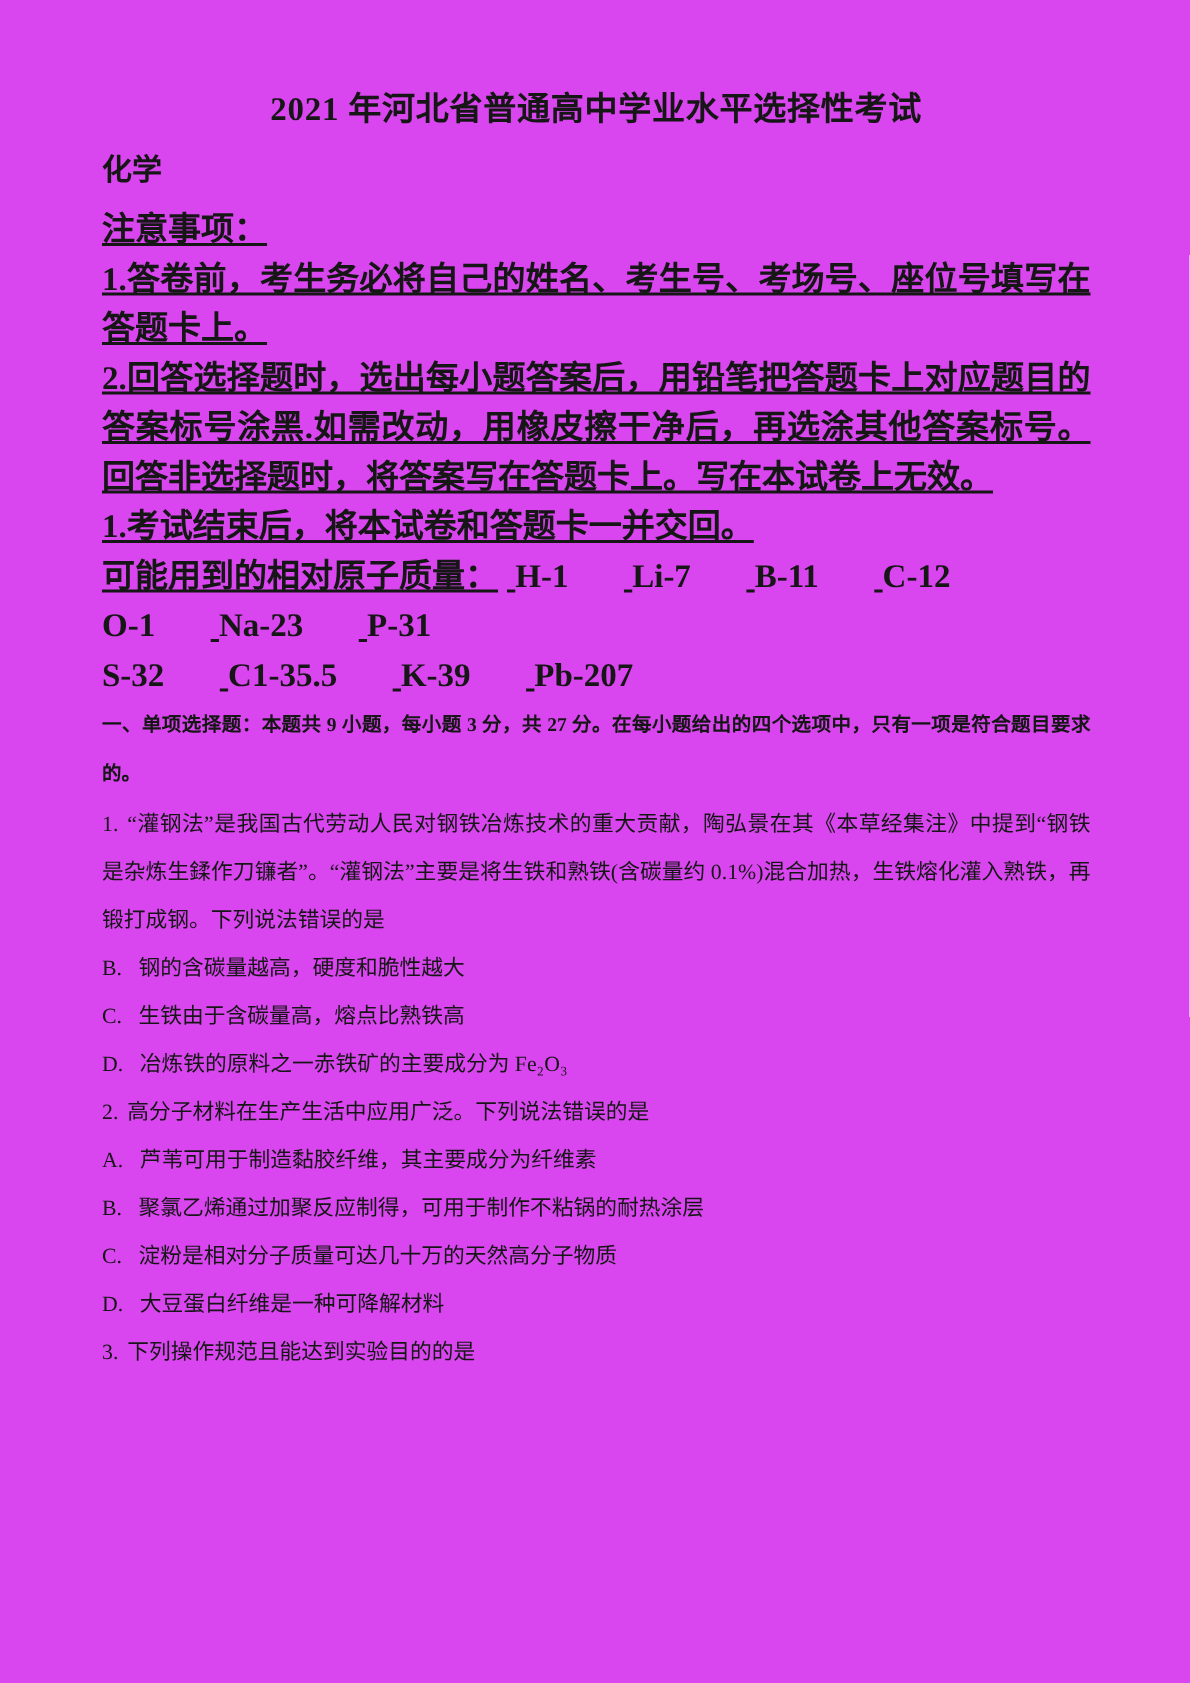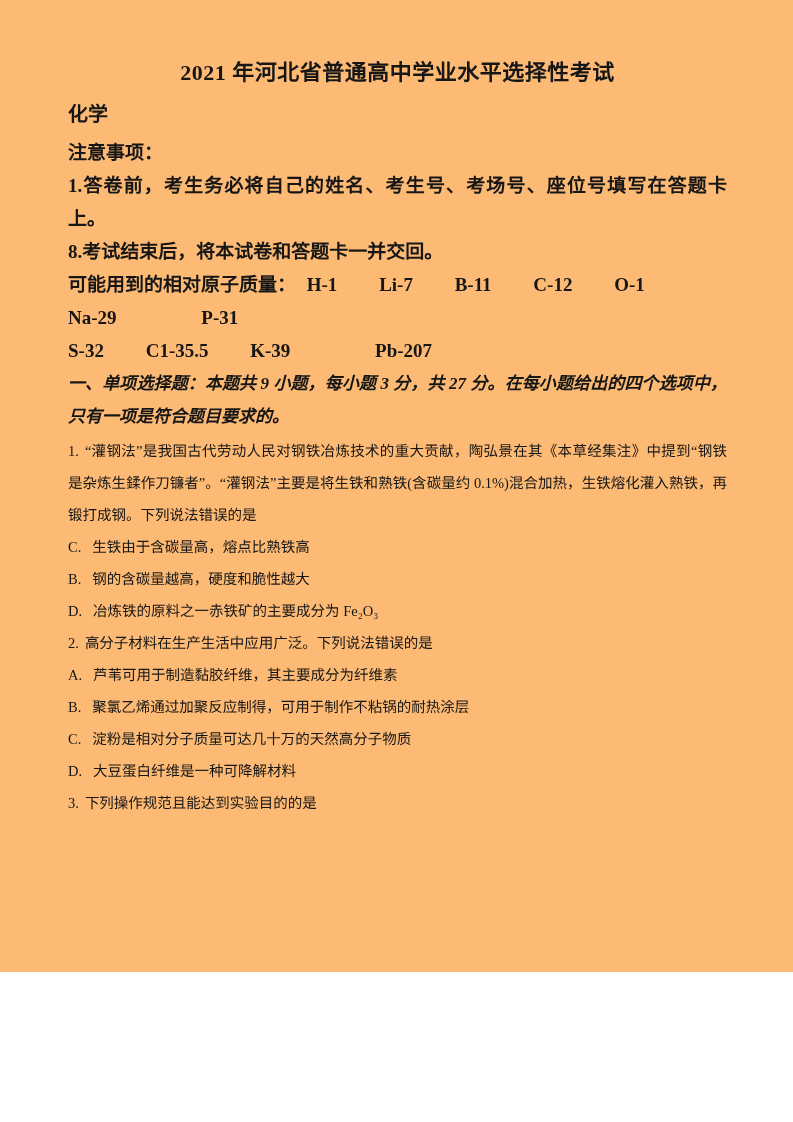--- a/index.html
+++ b/index.html
@@ -10,58 +10,58 @@
   body {
     width: 793px;
     height: 1122px;
     color: #161616;
     font-family: "Liberation Serif", "DejaVu Serif", serif;
     overflow: hidden;
   }
   .page {
     box-sizing: border-box;
     width: 793px;
-    height: 972px;
+    height: 1122px;
     padding: 58px 66px 0 68px;
     overflow: hidden;
-    background: #fdba74;
+    background: #d946ef;
   }
   .title {
     margin: 0;
     text-align: center;
     font-size: 22px;
     font-weight: bold;
     line-height: 30px;
     letter-spacing: 0.5px;
   }
   .subject {
     margin: 13px 0 0 0;
     text-align: left;
     font-size: 20px;
     font-weight: bold;
     line-height: 26px;
   }
   .bold-block {
     font-weight: bold;
-    font-size: 19px;
+    font-size: 22px;
     line-height: 33px;
+    text-decoration: underline;
   }
   .notice { margin-top: 9px; }
   .notice p { margin: 0; text-align: justify; }
   .masses-line { text-align: left !important; }
   .mass { display: inline-block; margin-right: 37px; }
-  .mass:last-child { margin-right: 0; margin-left: 43px; }
+  .mass:last-child { margin-right: 0; }
   .masses-line .masses-label { margin-right: 6px; }
   .section-heading {
     margin: 0;
     font-weight: bold;
-    font-size: 17px;
+    font-size: 13px;
     line-height: 33px;
     text-align: justify;
-    font-style: italic;
   }
   .questions {
     margin-top: 2px;
     font-size: 14.5px;
     line-height: 32px;
   }
   .questions p { margin: 0; }
   .q-stem { text-align: justify; }
   .q-number { margin-right: 6px; }
   .opt-label { margin-right: 11px; }
@@ -70,52 +70,53 @@
 <body>
 
 <div class="page">
 
   <h1 class="title">2021 年河北省普通高中学业水平选择性考试</h1>
   <h2 class="subject">化学</h2>
 
   <div class="notice bold-block">
     <p>注意事项：</p>
     <p>1.答卷前，考生务必将自己的姓名、考生号、考场号、座位号填写在答题卡上。</p>
-    <p>8.考试结束后，将本试卷和答题卡一并交回。</p>
+    <p>2.回答选择题时，选出每小题答案后，用铅笔把答题卡上对应题目的答案标号涂黑.如需改动，用橡皮擦干净后，再选涂其他答案标号。回答非选择题时，将答案写在答题卡上。写在本试卷上无效。</p>
+    <p>1.考试结束后，将本试卷和答题卡一并交回。</p>
 
     <p class="masses-line">
       <span class="masses-label">可能用到的相对原子质量：</span>
       <span class="mass">H-1</span>
       <span class="mass">Li-7</span>
       <span class="mass">B-11</span>
       <span class="mass">C-12</span>
       <span class="mass">O-1</span>
-      <span class="mass">Na-29</span>
+      <span class="mass">Na-23</span>
       <span class="mass">P-31</span>
     </p>
     <p class="masses-line">
       <span class="mass">S-32</span>
       <span class="mass">C1-35.5</span>
       <span class="mass">K-39</span>
       <span class="mass">Pb-207</span>
     </p>
   </div>
 
   <p class="section-heading">一、单项选择题：本题共 9 小题，每小题 3 分，共 27 分。在每小题给出的四个选项中，只有一项是符合题目要求的。</p>
 
   <div class="questions">
 
     <p class="q-stem">
       <span class="q-number">1.</span><span>“灌钢法”是我国古代劳动人民对钢铁冶炼技术的重大贡献，陶弘景在其《本草经集注》中提到“钢铁是杂炼生鍒作刀镰者”。“灌钢法”主要是将生铁和熟铁(含碳量约 0.1%)混合加热，生铁熔化灌入熟铁，再锻打成钢。下列说法错误的是</span>
     </p>
     <p class="q-option">
-      <span class="opt-label">C.</span><span>生铁由于含碳量高，熔点比熟铁高</span>
+      <span class="opt-label">B.</span><span>钢的含碳量越高，硬度和脆性越大</span>
     </p>
     <p class="q-option">
-      <span class="opt-label">B.</span><span>钢的含碳量越高，硬度和脆性越大</span>
+      <span class="opt-label">C.</span><span>生铁由于含碳量高，熔点比熟铁高</span>
     </p>
     <p class="q-option">
       <span class="opt-label">D.</span><span>冶炼铁的原料之一赤铁矿的主要成分为 Fe₂O₃</span>
     </p>
 
     <p class="q-stem">
       <span class="q-number">2.</span><span>高分子材料在生产生活中应用广泛。下列说法错误的是</span>
     </p>
     <p class="q-option">
       <span class="opt-label">A.</span><span>芦苇可用于制造黏胶纤维，其主要成分为纤维素</span>

